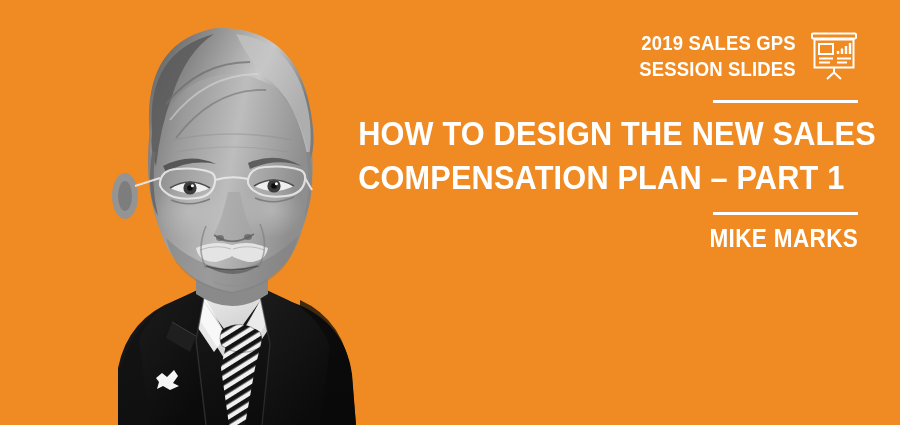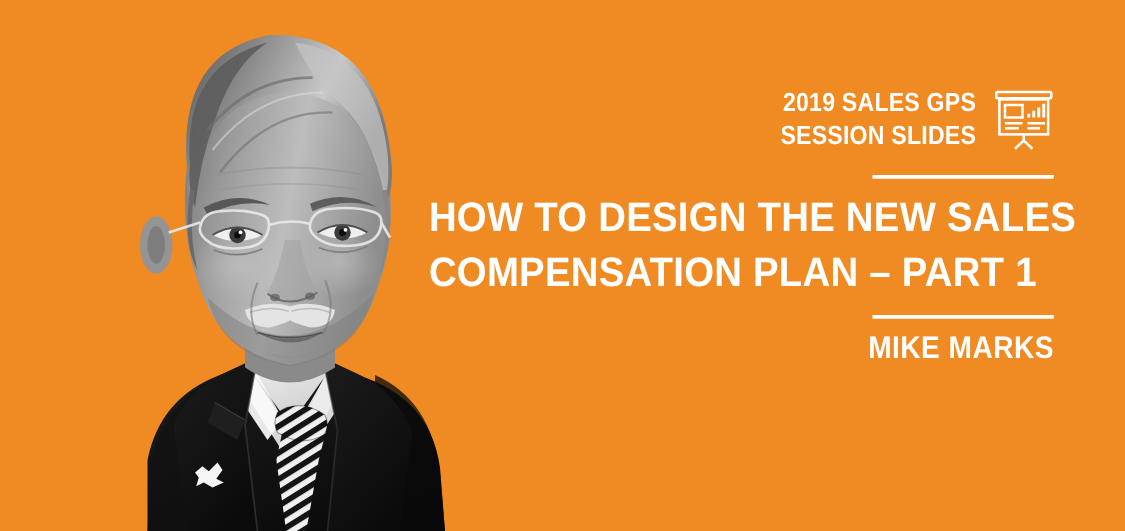--- a/index.html
+++ b/index.html
@@ -22,22 +22,22 @@
     position: absolute;
     left: 0; top: 0;
     width: 380px; height: 425px;
     overflow: hidden;
   }
   .portrait svg { display:block; width:380px; height:425px; }
 
   
   .content {
     position: absolute;
-    left: 325px; top: 0;
-    width: 560px; height: 313px; margin-top: 40px;
+    left: 340px; top: 0;
+    width: 560px; height: 313px;
   }
 
   
   .eyebrow-row {
     position: absolute;
     right: 42px; top: 30px;
     display: flex;
     align-items: center;
     gap: 14px;
   }

